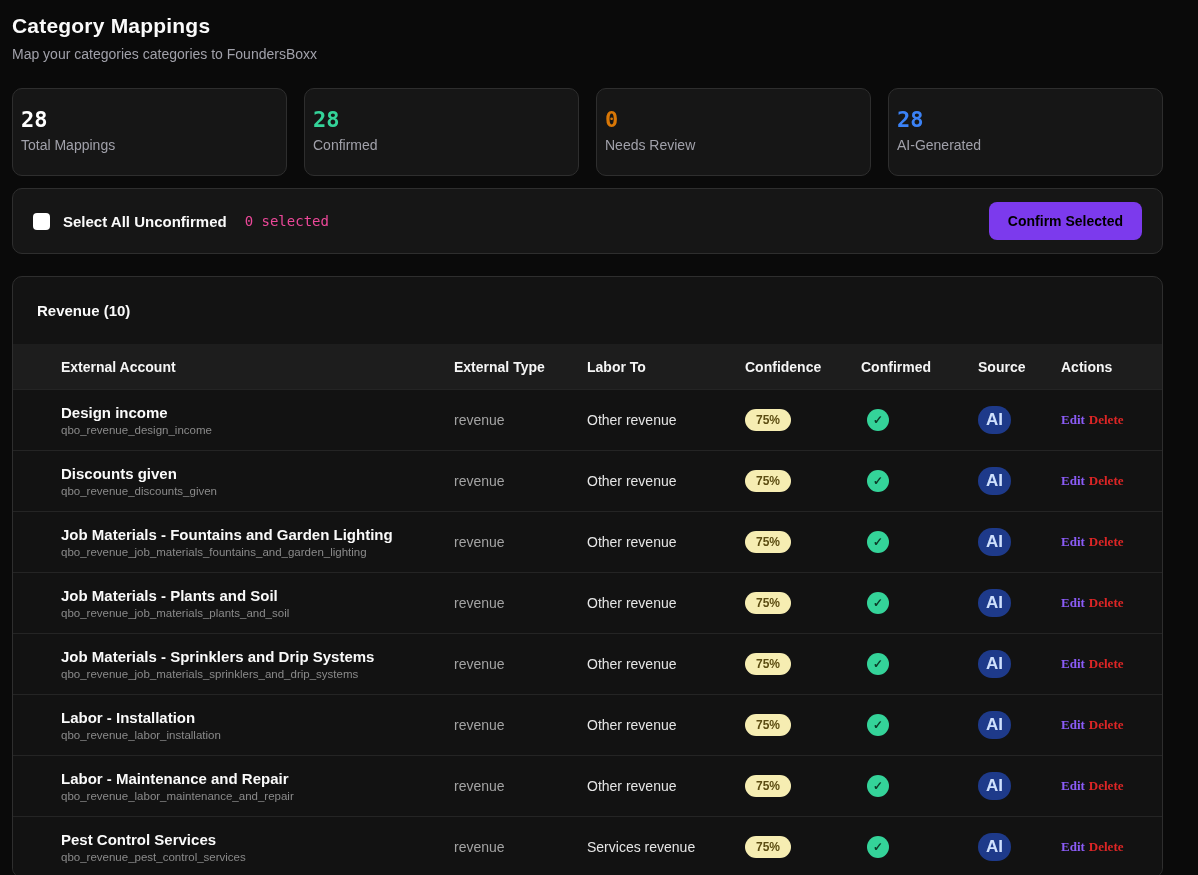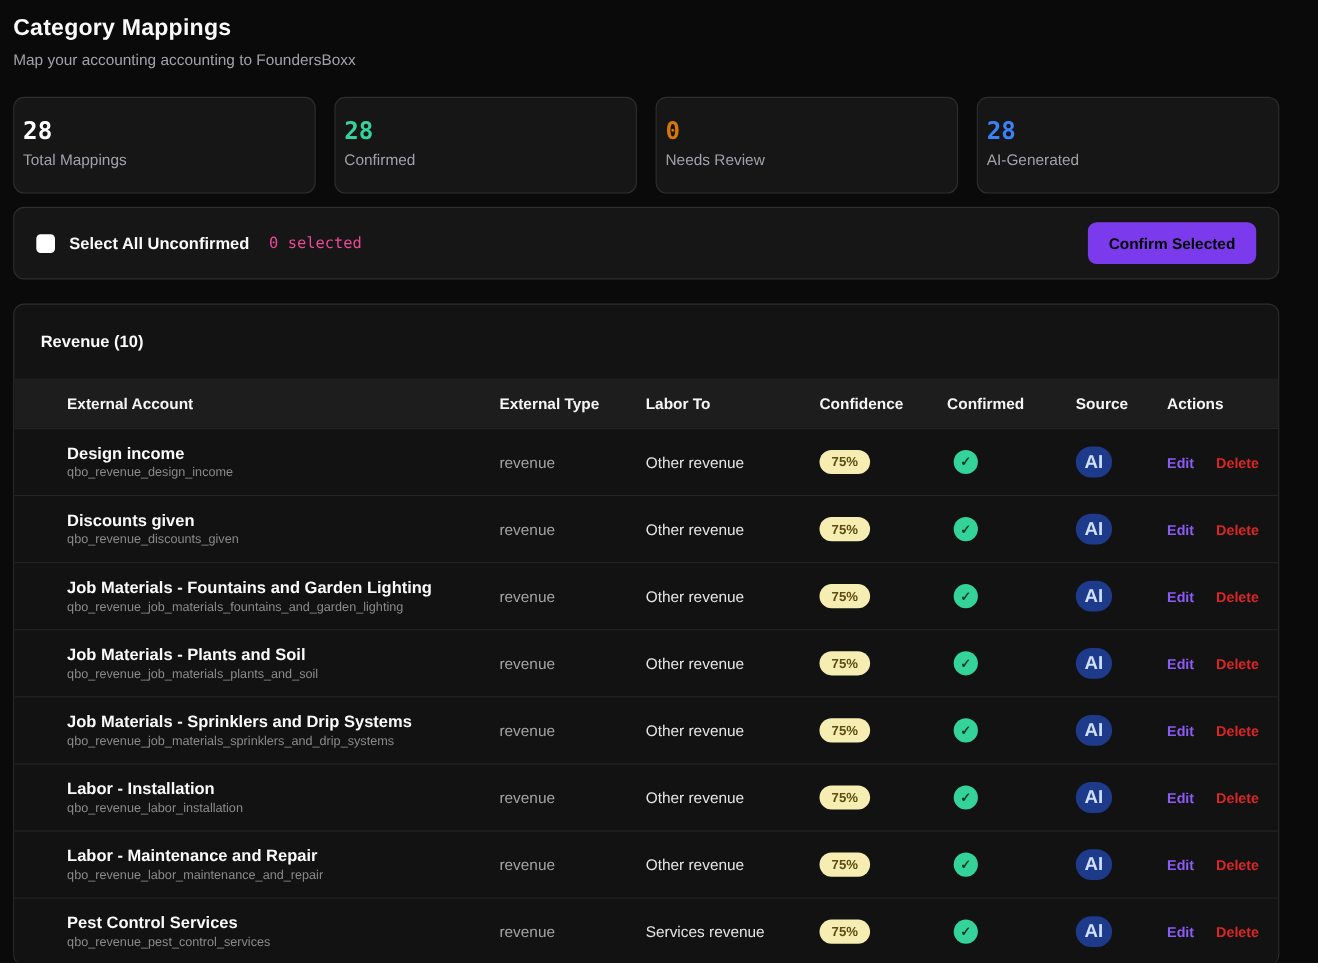--- a/index.html
+++ b/index.html
@@ -67,32 +67,32 @@
   }
   .check-circle {
     width:22px; height:22px; border-radius:50%; background:#34d399; color:#0c3b28;
     display:flex; align-items:center; justify-content:center; font-size:12px; font-weight:700;
     margin-left:6px;
   }
   .ai-badge {
     display:inline-block; background:#1e3a8a; color:#cfe0fd; font-size:17px; font-weight:700;
     padding:4px 8px; border-radius:999px;
   }
-  .actions-cell { display:flex; gap:20px; font-size:13px; font-weight:600; }
+  .actions-cell { display:flex; gap:4px; font-size:13px; font-weight:600;font-family:Liberation Serif, serif; }
   .edit-link { color:#8b5cf6; cursor:pointer; }
   .delete-link { color:#dc2626; cursor:pointer; }
 </style>
 </head>
 <body>
 
 <div class="page">
 
   <div>
     <div class="page-title">Category Mappings</div>
-    <div class="page-subtitle">Map your accounting accounting to FoundersBoxx</div>
+    <div class="page-subtitle">Map your categories categories to FoundersBoxx</div>
   </div>
 
   <div class="stats-row">
   <div class="stat-card">
     <div class="stat-value" style="color: rgb(255, 255, 255);">28</div>
     <div class="stat-label">Total Mappings</div>
   </div>
 
   <div class="stat-card">
     <div class="stat-value" style="color: rgb(52, 211, 153);">28</div>

